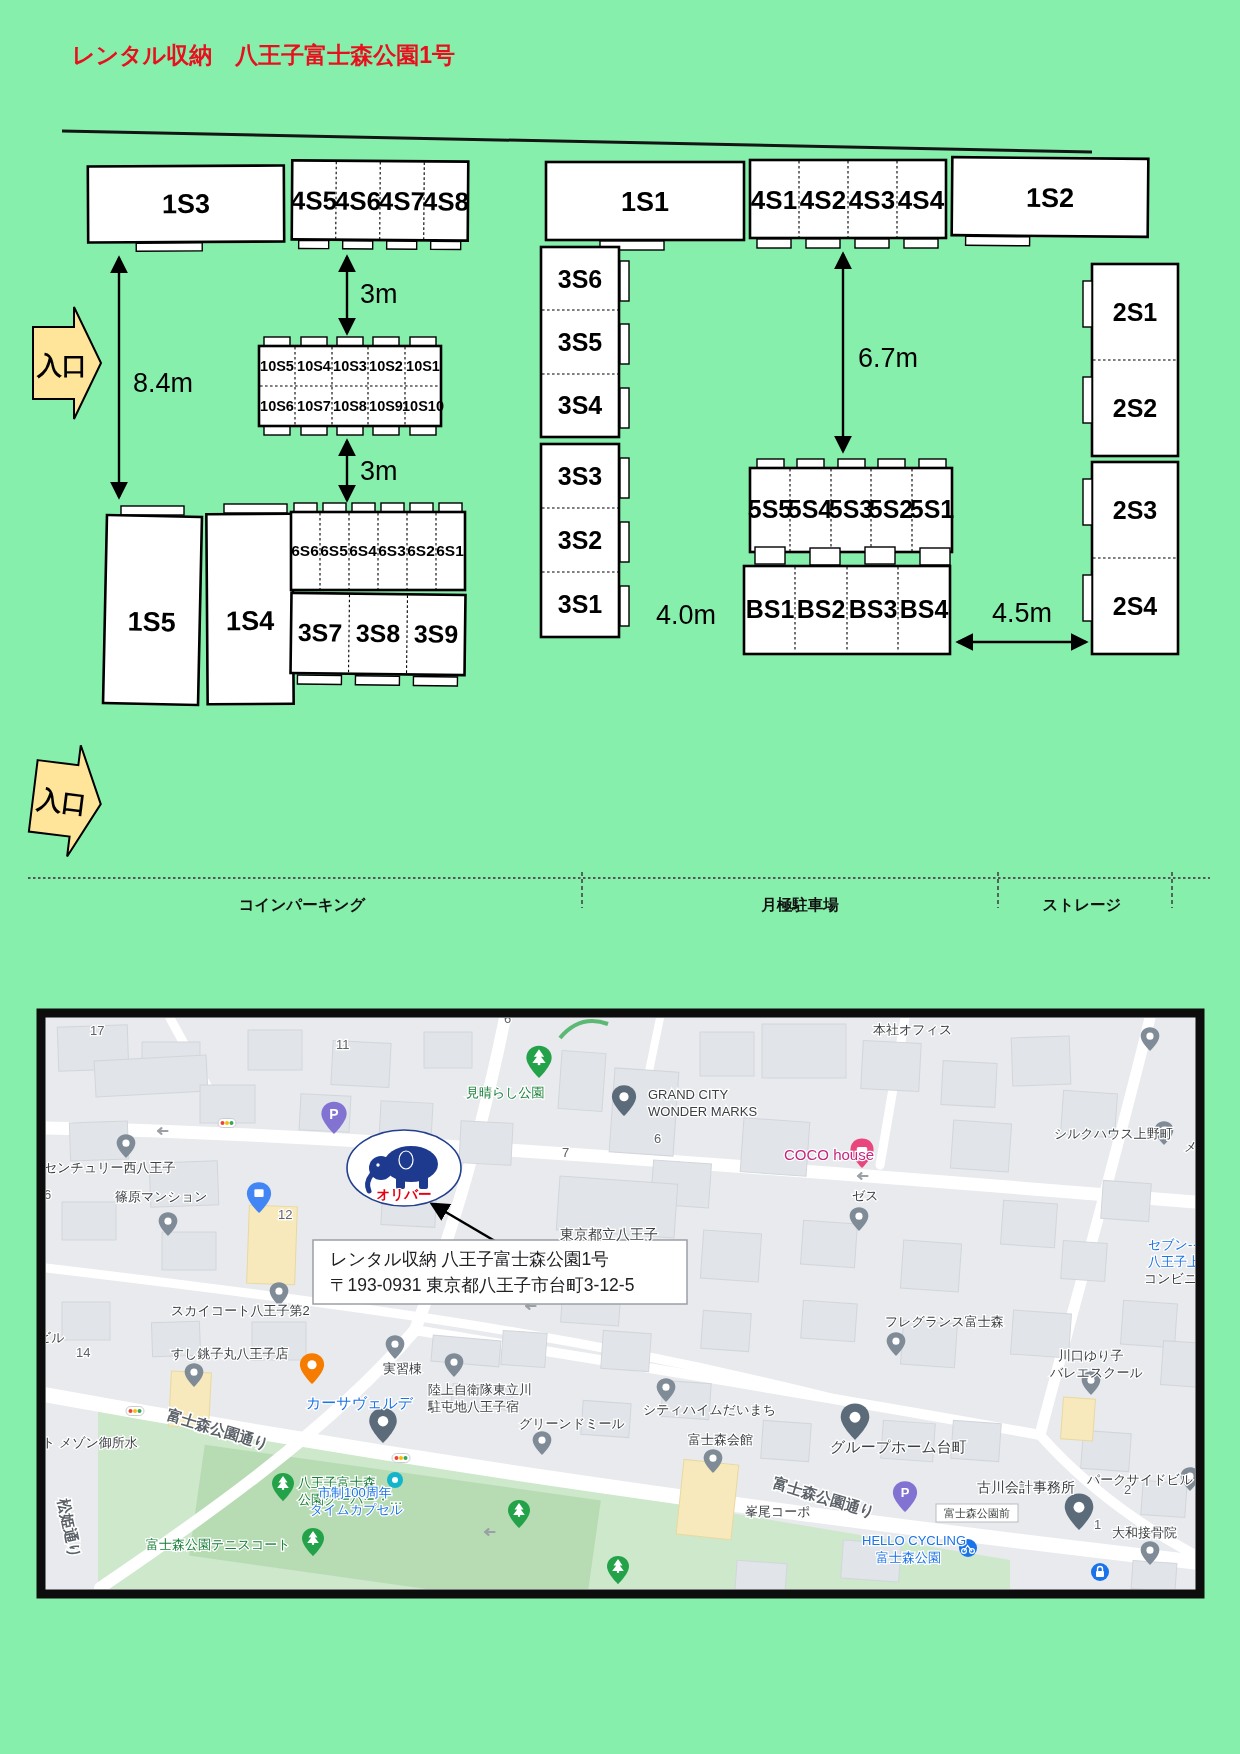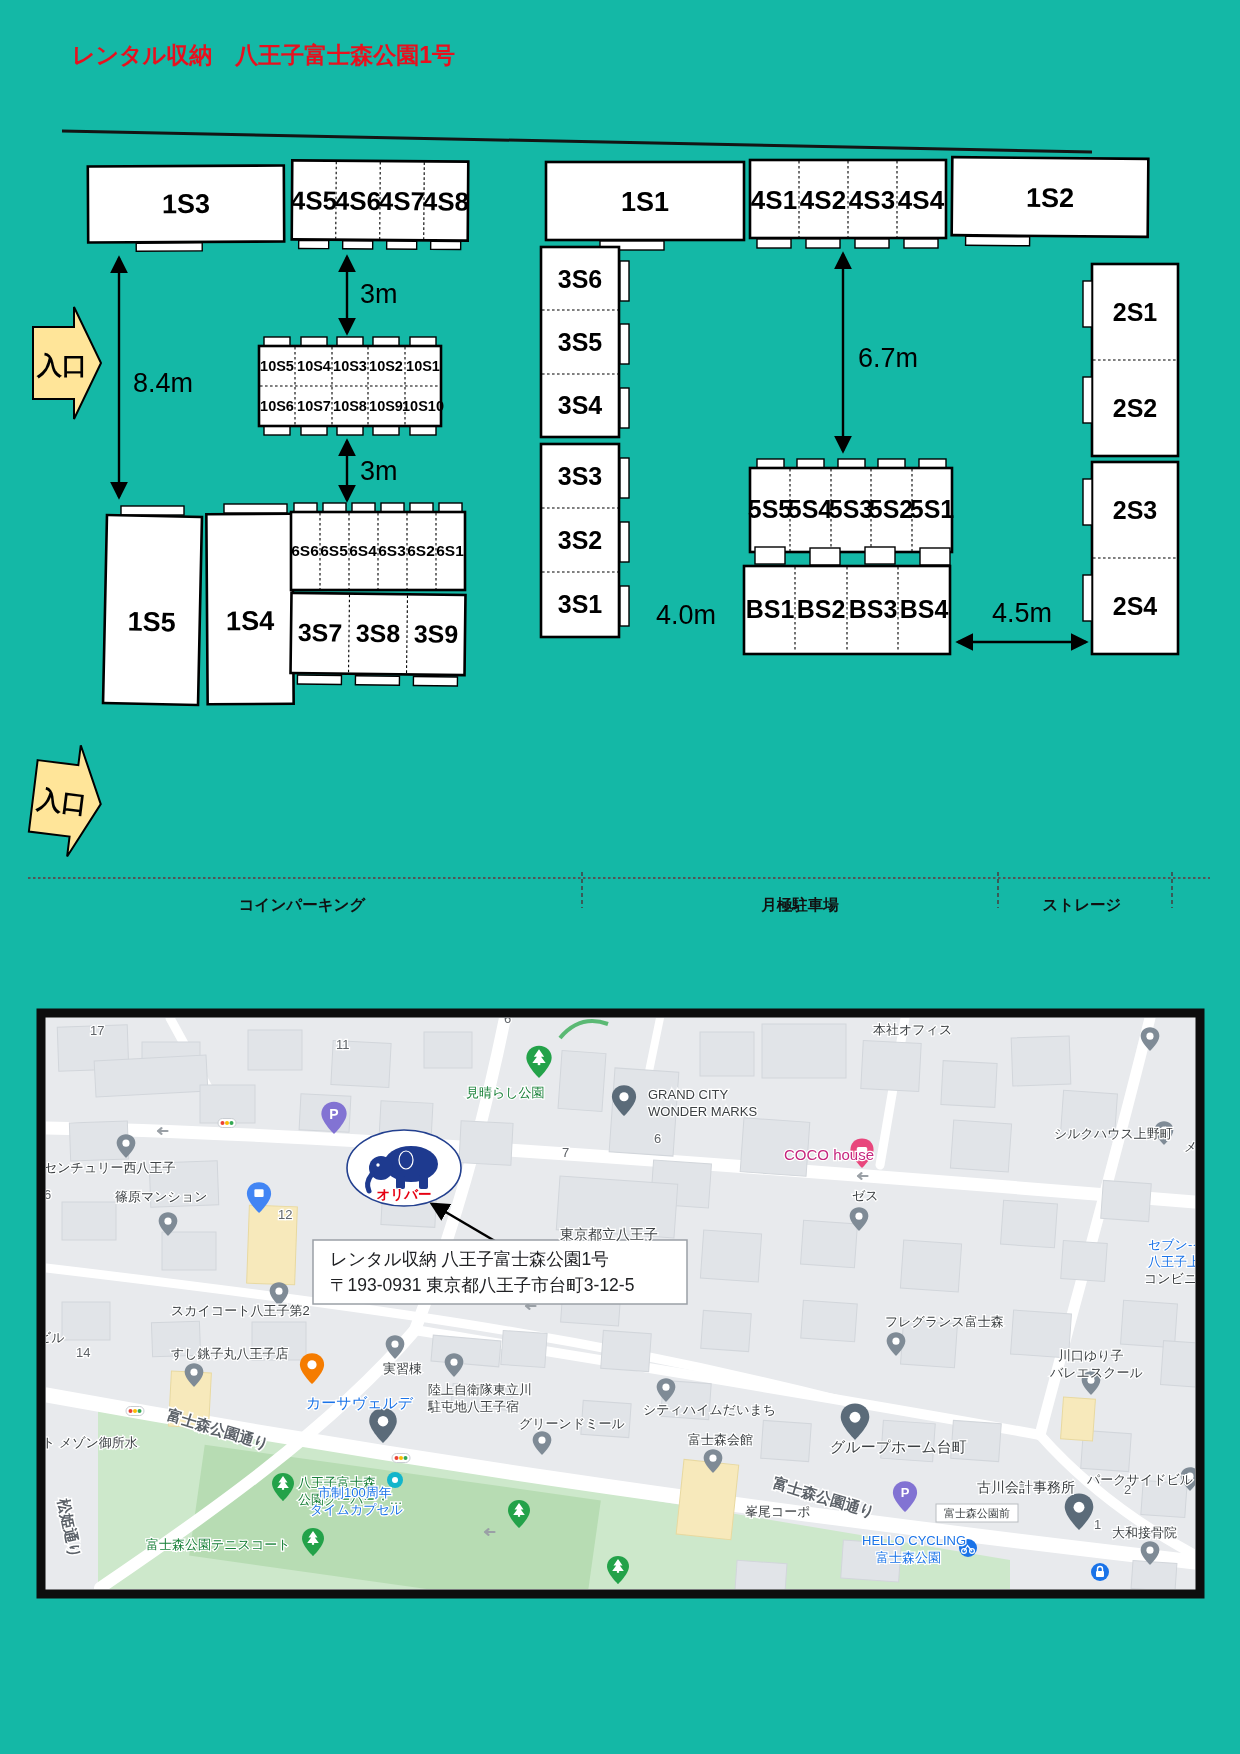--- a/index.html
+++ b/index.html
@@ -1,16 +1,16 @@
 <!DOCTYPE html>
 <html><head>
 <meta charset="utf-8">
 <style>
   html,body{margin:0;padding:0;background:#fff}
-  .page{position:relative;width:1240px;height:1754px;background:#14b8a6;font-family:"Liberation Sans",sans-serif;overflow:hidden}
+  .page{position:relative;width:1240px;height:1754px;background:#86efac;font-family:"Liberation Sans",sans-serif;overflow:hidden}
   svg{display:block}
   svg text{font-family:"Liberation Sans","DejaVu Sans",sans-serif}
   .unit{fill:#fff;stroke:#000;stroke-width:2.6}
   .tab{fill:#fff;stroke:#000;stroke-width:1.4}
   .sep{stroke:#000;stroke-width:1.1;stroke-dasharray:2.6 2.4;fill:none}
   .ulabel{font-weight:bold;text-anchor:middle;fill:#000}
   .u27{font-size:27px}.u26{font-size:26px}.u25{font-size:25px}.u15{font-size:15.5px}.u14{font-size:14.5px}
   .meas{font-size:27px;fill:#000}
   .dim{stroke:#000;stroke-width:2.4;fill:none;marker-start:url(#ah);marker-end:url(#ah)}
   .entr{fill:#ffe599;stroke:#000;stroke-width:2}

